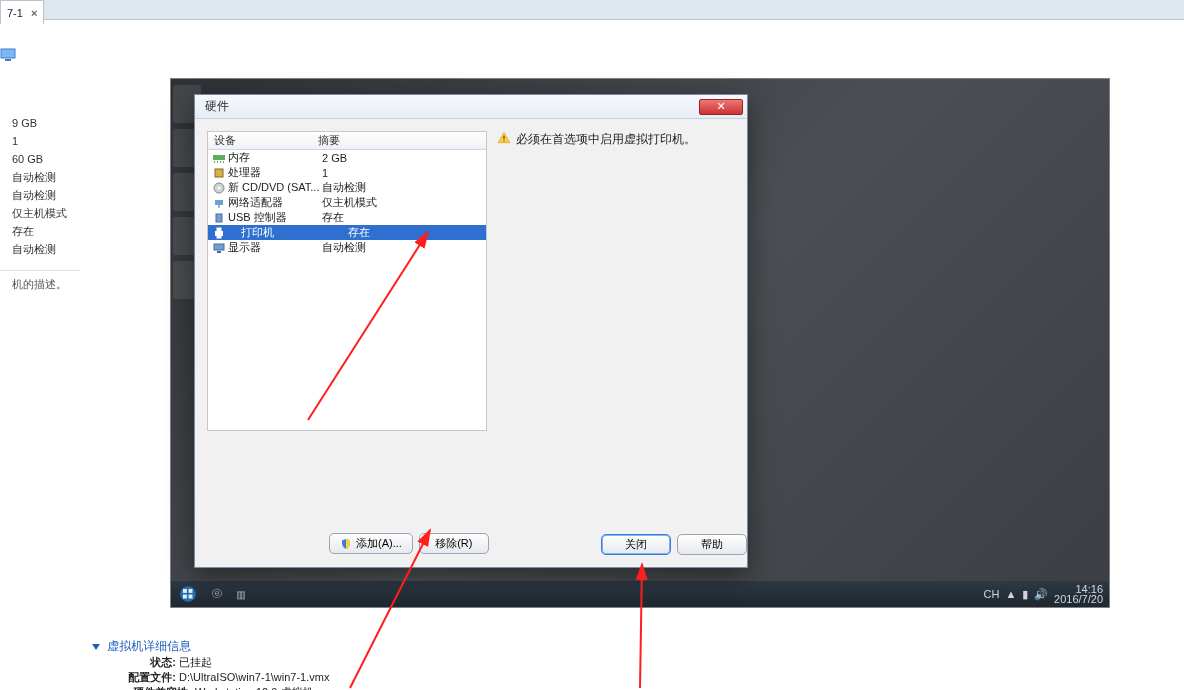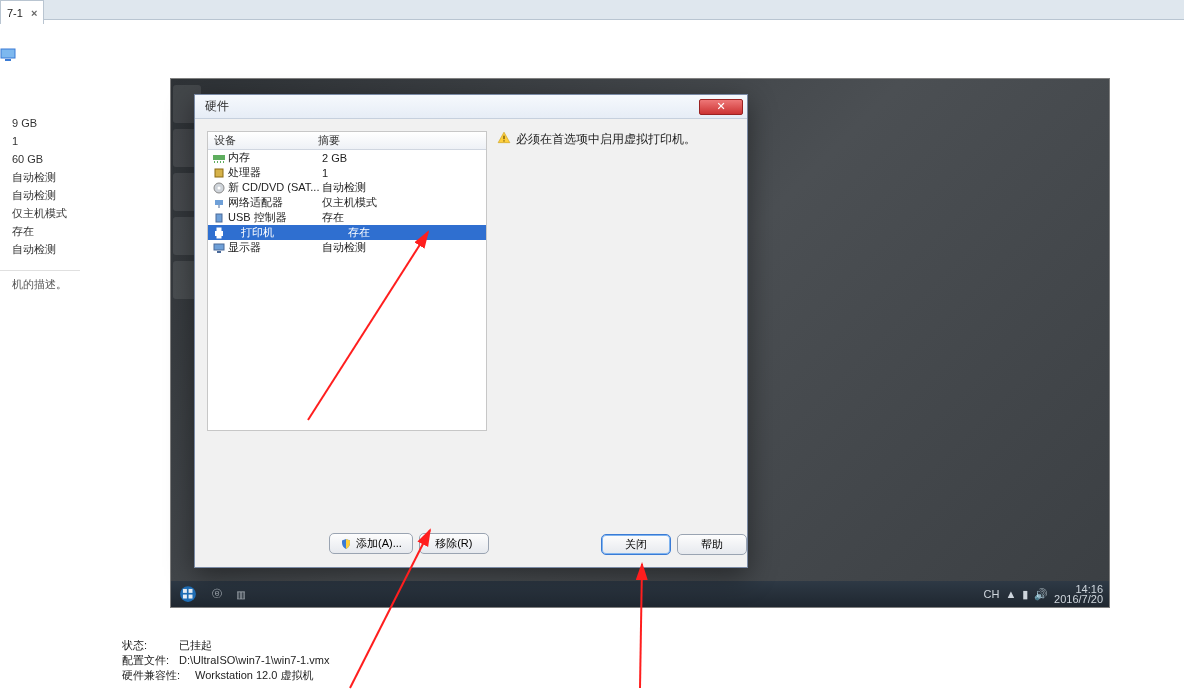--- a/index.html
+++ b/index.html
@@ -224,21 +224,21 @@
   .vm-details .hdr { color: #1f5fbf; }
   .vm-details .hdr .tri {
     display:inline-block; width:0;height:0;
     border-left:4px solid transparent;
     border-right:4px solid transparent;
     border-top:6px solid #1f5fbf;
     margin-right:4px;
     vertical-align: middle;
   }
   .vm-details .kv { margin-left: 30px; font-size: 11px; }
-  .vm-details .kv .k { display:inline-block; width: 54px; text-align: left; font-weight: 400; }
+  .vm-details .kv .k { display:inline-block; width: 54px; text-align: right; font-weight: 700; }
 </style>
 </head>
 <body>
 
 <div class="tab-strip">
   <div class="tab">
     <span>7-1</span>
     <span class="close-x">×</span>
   </div>
 </div>
@@ -417,20 +417,24 @@
       </button>
       <button class="winbtn">
         <span>帮助</span>
       </button>
     </div>
 
   </div>
 </div>
 
 <div class="vm-details">
+  <div class="hdr">
+    <span class="tri"></span>
+    <span>虚拟机详细信息</span>
+  </div>
   <div class="kv">
     <span class="k">状态:</span>
     <span>已挂起</span>
   </div>
   <div class="kv">
     <span class="k">配置文件:</span>
     <span>D:\UltraISO\win7-1\win7-1.vmx</span>
   </div>
   <div class="kv">
     <span class="k" style="width:70px">硬件兼容性:</span>

